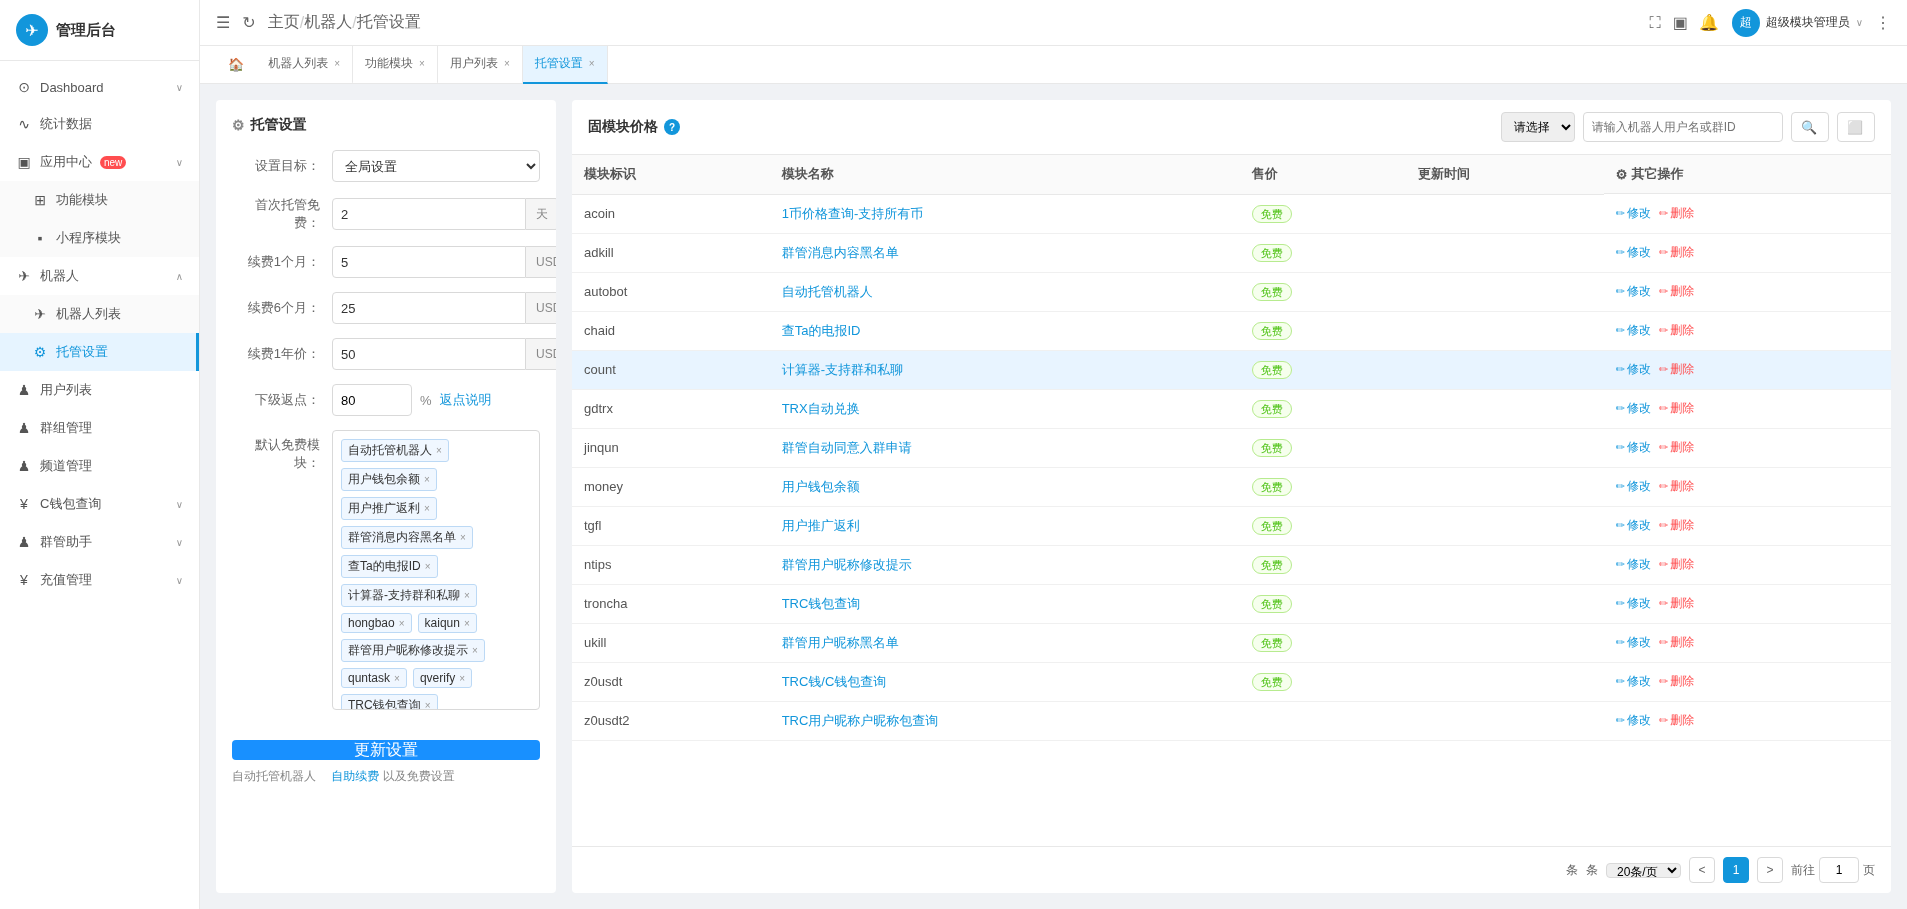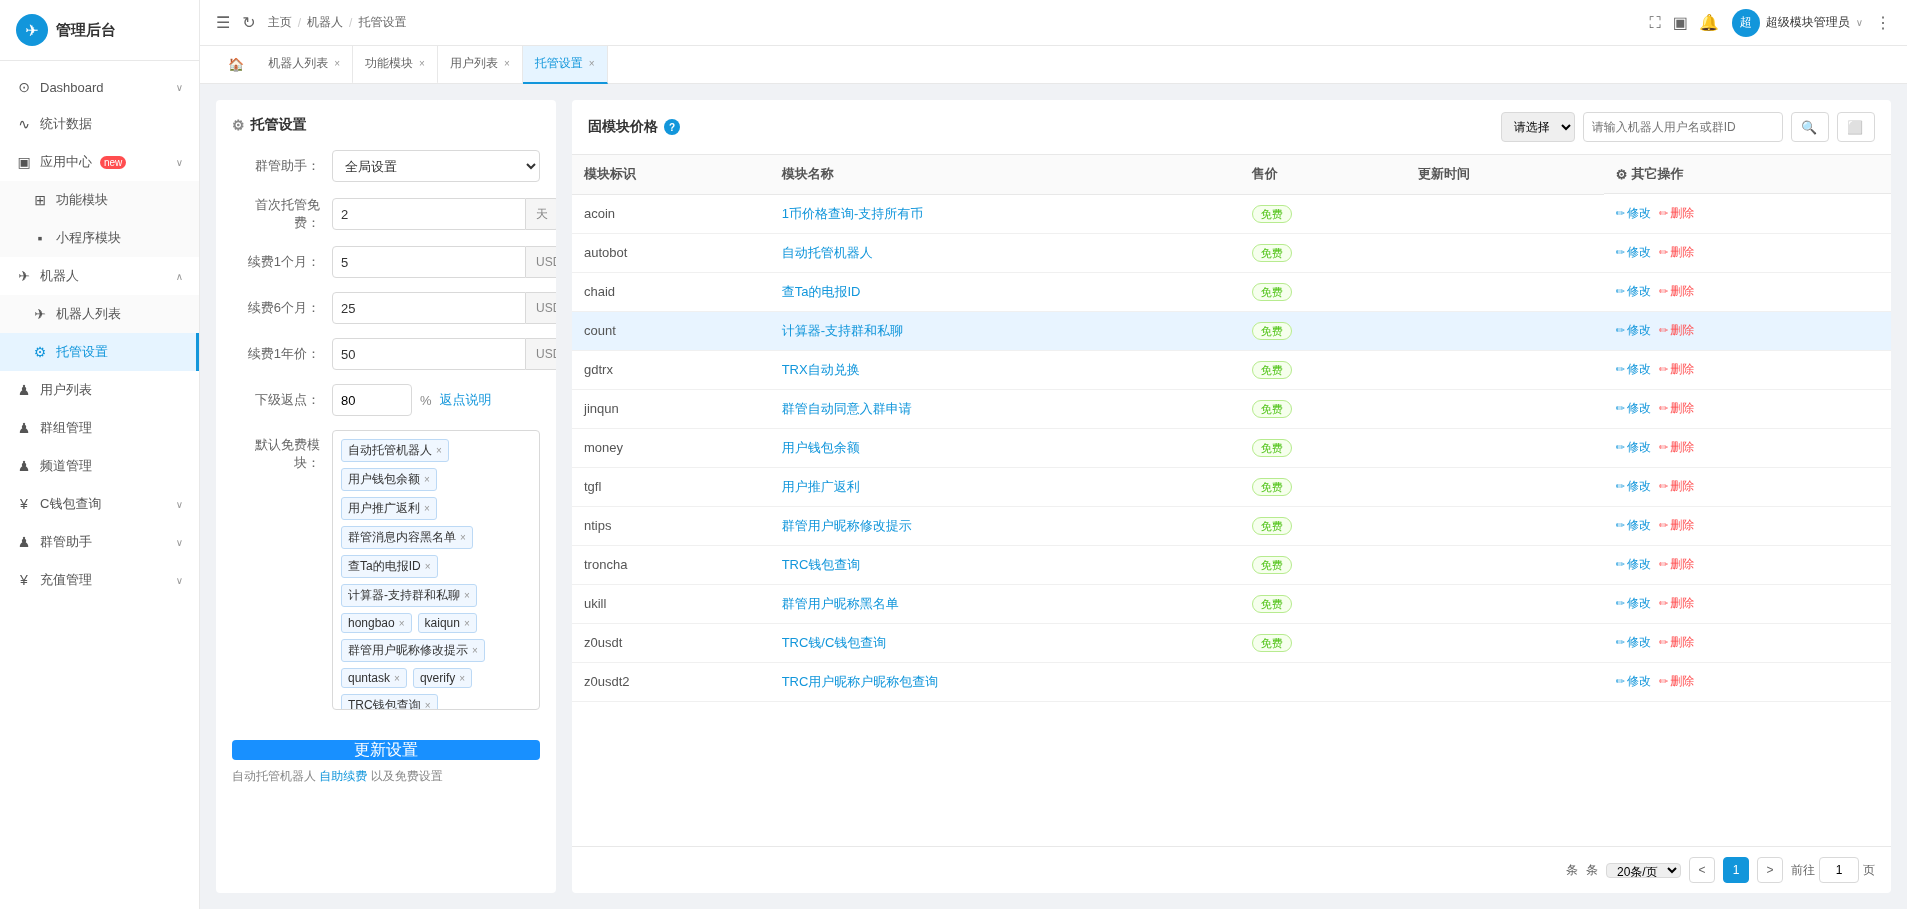--- a/index.html
+++ b/index.html
@@ -17,21 +17,21 @@
     .sidebar-item .item-icon { font-size: 14px; width: 16px; text-align: center; }
     .sidebar-item .badge-new { background: #ff4d4f; color: #fff; font-size: 10px; padding: 1px 4px; border-radius: 8px; }
     .sidebar-item .arrow { font-size: 10px; color: #999; }
     .sidebar-sub { padding-left: 32px; background: #fafafa; }
 
     
     .main { flex: 1; display: flex; flex-direction: column; overflow: hidden; }
 
     
     .topbar { background: #fff; border-bottom: 1px solid #e8e8e8; padding: 0 16px; display: flex; align-items: center; gap: 12px; height: 46px; flex-shrink: 0; }
-    .topbar-nav { display: flex; align-items: center; gap: 6px; font-size: 12px; color: #666; flex: 1; }
+    .topbar-nav { display: flex; align-items: center; font-size: 16px; color: #666; flex: 1; }
     .topbar-nav span { cursor: pointer; }
     .topbar-nav .sep { color: #ccc; }
     .topbar-icons { display: flex; align-items: center; gap: 12px; }
     .topbar-icon { cursor: pointer; color: #666; font-size: 16px; }
     .topbar-user { display: flex; align-items: center; gap: 6px; cursor: pointer; }
     .topbar-avatar { width: 28px; height: 28px; background: #1296db; border-radius: 50%; display: flex; align-items: center; justify-content: center; color: #fff; font-size: 12px; }
     .topbar-username { font-size: 12px; color: #333; }
 
     
     .tabs { background: #fff; border-bottom: 1px solid #e8e8e8; padding: 0 16px; display: flex; align-items: center; gap: 0; height: 38px; flex-shrink: 0; }
@@ -63,21 +63,21 @@
     .rebate-link { color: #1296db; font-size: 13px; cursor: pointer; text-decoration: none; }
 
     
     .tags-area { border: 1px solid #d9d9d9; border-radius: 4px; padding: 8px; min-height: 200px; max-height: 280px; overflow-y: auto; display: flex; flex-wrap: wrap; gap: 6px; align-content: flex-start; }
     .tag { display: flex; align-items: center; gap: 4px; background: #f0f7ff; border: 1px solid #bcd9f5; border-radius: 3px; padding: 2px 6px; font-size: 12px; color: #333; }
     .tag .tag-close { color: #999; cursor: pointer; font-size: 10px; }
 
     .update-btn { margin-top: 16px; width: 100%; height: 20px; background: #1890ff; border: none; border-radius: 4px; color: #fff; font-size: 16px; cursor: pointer; }
 
     .note-text { font-size: 12px; color: #888; margin-top: 8px; }
-    .note-text a { color: #1296db; cursor: pointer; }
+    .note-text a { color: #1296db; cursor: pointer; margin-left: 12px; }
 
     
     .right-panel { flex: 1; background: #fff; border-radius: 4px; display: flex; flex-direction: column; overflow: hidden; }
     .right-panel-header { display: flex; align-items: center; justify-content: space-between; padding: 12px 16px; border-bottom: 1px solid #e8e8e8; }
     .right-panel-title { display: flex; align-items: center; gap: 6px; font-size: 14px; font-weight: 600; color: #333; }
     .help-icon { width: 16px; height: 16px; background: #1296db; border-radius: 50%; color: #fff; font-size: 10px; display: flex; align-items: center; justify-content: center; cursor: pointer; }
     .right-panel-controls { display: flex; align-items: center; gap: 8px; }
     .ctrl-select { height: 30px; border: 1px solid #d9d9d9; border-radius: 4px; padding: 0 8px; font-size: 12px; outline: none; }
     .ctrl-input { height: 30px; border: 1px solid #d9d9d9; border-radius: 4px; padding: 0 8px; font-size: 12px; width: 200px; outline: none; }
     .ctrl-btn { height: 30px; padding: 0 10px; border: 1px solid #d9d9d9; border-radius: 4px; background: #fff; cursor: pointer; font-size: 13px; color: #666; }
@@ -269,21 +269,21 @@
   <div class="content">
 
     <div class="left-panel">
       <div class="panel-title">
         <span class="panel-title-icon">⚙</span>
         <span>托管设置</span>
       </div>
 
       
       <div class="form-row">
-        <label class="form-label">群管助手：</label>
+        <label class="form-label">设置目标：</label>
         <select class="form-select">
           <option>全局设置</option>
         </select>
       </div>
 
       
       <div class="form-row">
         <label class="form-label">首次托管免费：</label>
         <div class="form-input-addon">
           <input class="form-control" style="border-radius: 4px 0px 0px 4px;" value="2">
@@ -420,20 +420,27 @@
           </thead>
           <tbody id="table-body">
               <tr>
       <td><span class="module-id">acoin</span></td>
       <td><a class="module-name-link">1币价格查询-支持所有币</a></td>
       <td><span class="badge-free">免费</span></td>
       <td></td>
       <td><a class="action-link"><span class="action-icon">✏</span>修改</a><a class="action-link danger"><span class="action-icon">✏</span>删除</a></td>
     </tr>
               <tr>
+      <td><span class="module-id">adkill</span></td>
+      <td><a class="module-name-link">群管消息内容黑名单</a></td>
+      <td><span class="badge-free">免费</span></td>
+      <td></td>
+      <td><a class="action-link"><span class="action-icon">✏</span>修改</a><a class="action-link danger"><span class="action-icon">✏</span>删除</a></td>
+    </tr>
+              <tr>
       <td><span class="module-id">autobot</span></td>
       <td><a class="module-name-link">自动托管机器人</a></td>
       <td><span class="badge-free">免费</span></td>
       <td></td>
       <td><a class="action-link"><span class="action-icon">✏</span>修改</a><a class="action-link danger"><span class="action-icon">✏</span>删除</a></td>
     </tr>
               <tr>
       <td><span class="module-id">chaid</span></td>
       <td><a class="module-name-link">查Ta的电报ID</a></td>
       <td><span class="badge-free">免费</span></td>

